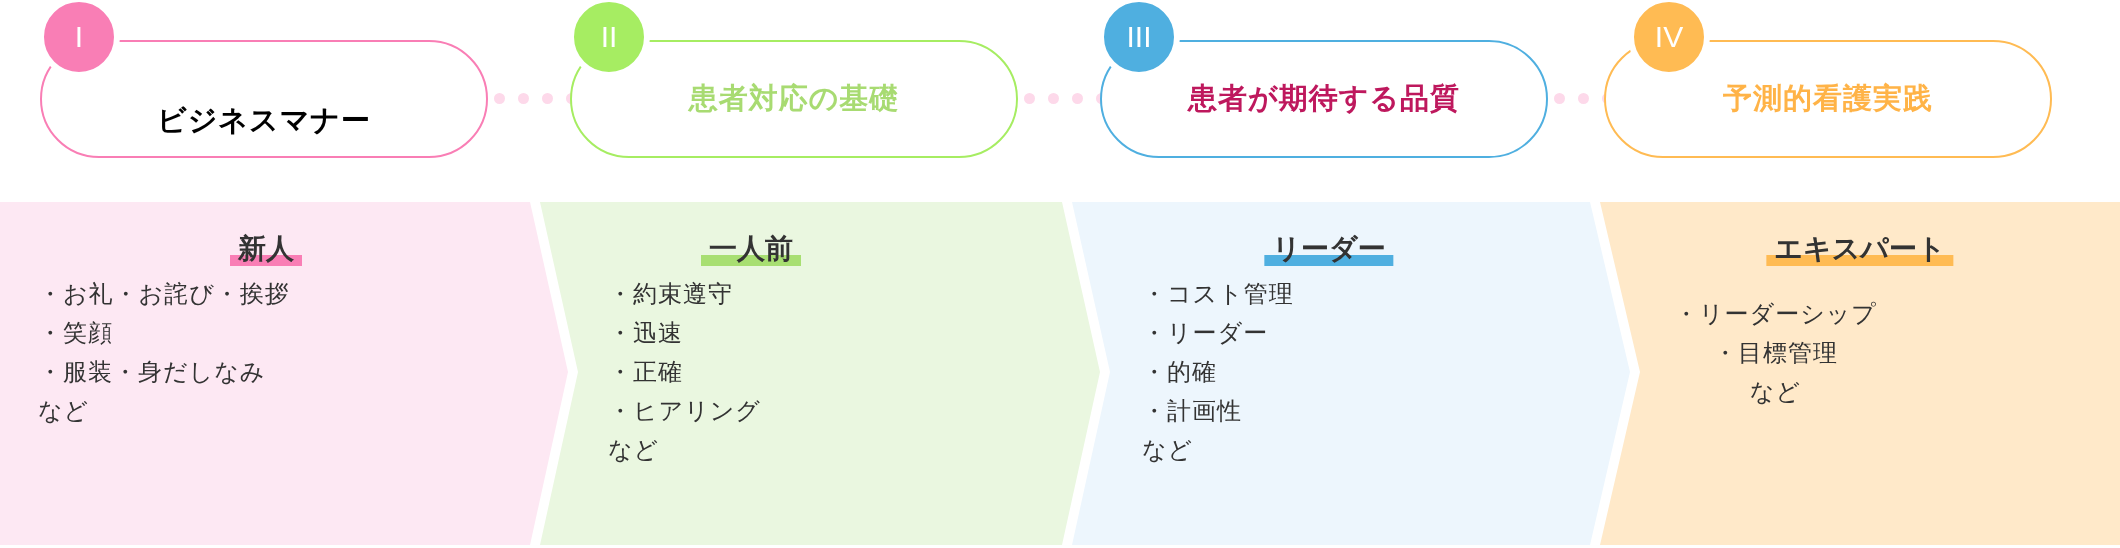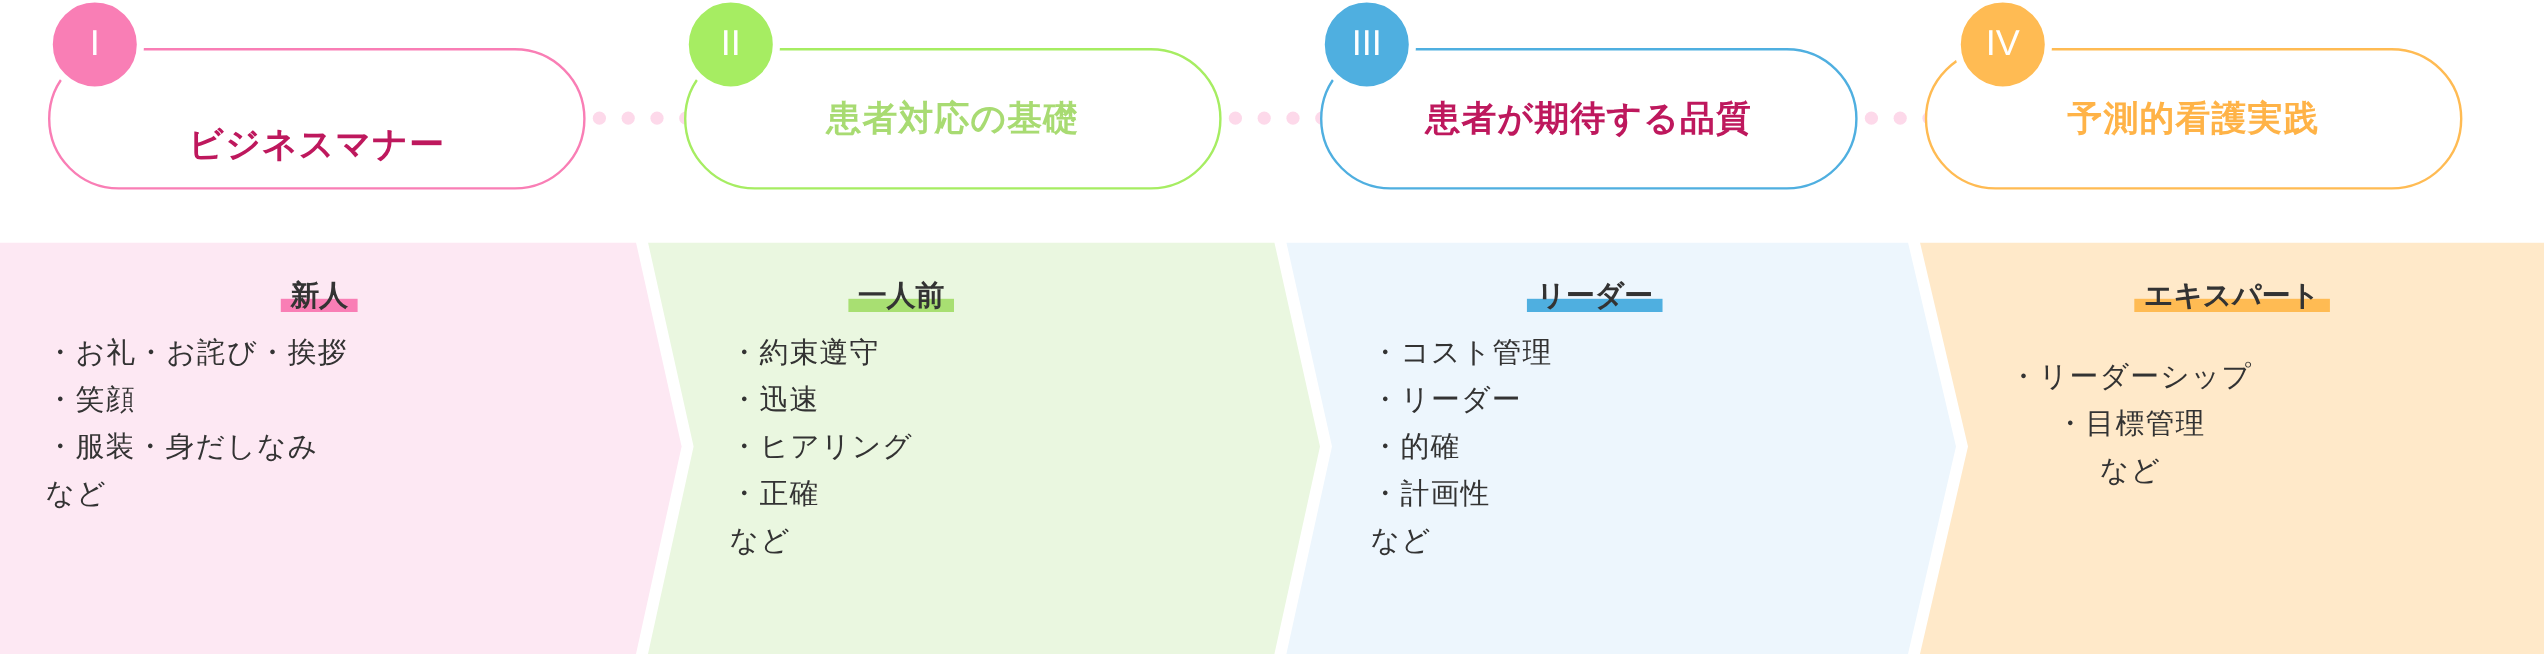--- a/index.html
+++ b/index.html
@@ -4,31 +4,31 @@
 <style>
   html,body{margin:0;padding:0;background:#ffffff;}
   body{width:2120px;height:548px;position:relative;overflow:hidden;font-family:"DejaVu Sans","Liberation Sans",sans-serif;}
   .step{position:absolute;top:40px;width:448px;height:118px;border:2px solid;border-radius:60px;box-sizing:border-box;background:#fff;display:flex;align-items:center;justify-content:center;}
   .step-title{font-size:29px;font-weight:bold;letter-spacing:1px;}
   .badge{position:absolute;top:2px;width:70px;height:70px;border-radius:50%;display:flex;align-items:center;justify-content:center;color:#fff;font-size:30px;font-family:"Liberation Sans",sans-serif;border:6px solid #fff;box-sizing:content-box;margin-left:-6px;margin-top:-6px;}
   .dots{position:absolute;top:93px;display:flex;gap:13px;}
   .dot{width:11px;height:11px;border-radius:50%;background:#fdd9ea;}
   .panels{position:absolute;left:0;top:202px;width:2120px;height:343px;}
   .panels svg{position:absolute;left:0;top:0;}
-  .level-title{position:absolute;top:28px;font-size:24px;font-weight:bold;color:#333;transform:translateX(-50%);white-space:nowrap;padding:0 8px;}
+  .level-title{position:absolute;top:28px;font-size:28px;font-weight:bold;color:#333;transform:translateX(-50%);white-space:nowrap;padding:0 8px;}
   .level-title .hl{position:absolute;left:0;right:0;bottom:2px;height:11px;z-index:0;}
   .level-title .txt{position:relative;z-index:1;}
   .items{position:absolute;font-size:24px;color:#333;line-height:39px;white-space:nowrap;letter-spacing:1px;}
 </style>
 </head>
 <body>
 
 <div>
   <div class="step" style="left:40px;border-color:#f97eb5;">
-    <span class="step-title" style="color:#be185d;margin-top:44px;">ビジネスマナー</span>
+    <span class="step-title" style="color:#000000;margin-top:44px;">ビジネスマナー</span>
   </div>
   <div class="badge" style="left:44px;background:#f97eb5;">I</div>
 
   <div class="dots" style="left:494px;">
     <span class="dot"></span>
       <span class="dot"></span>
       <span class="dot"></span>
       <span class="dot"></span>
   </div>
 
@@ -81,22 +81,22 @@
     <div>など</div>
   </div>
 
   <div class="level-title" style="left:751px;">
     <span class="hl" style="background:#a8df72;"></span>
     <span class="txt">一人前</span>
   </div>
   <div class="items" style="left:608px;top:73px;">
     <div>・約束遵守</div>
     <div>・迅速</div>
+    <div>・正確</div>
     <div>・ヒアリング</div>
-    <div>・正確</div>
     <div>など</div>
   </div>
 
   <div class="level-title" style="left:1329px;">
     <span class="hl" style="background:#4fafe0;"></span>
     <span class="txt">リーダー</span>
   </div>
   <div class="items" style="left:1142px;top:73px;">
     <div>・コスト管理</div>
     <div>・リーダー</div>

